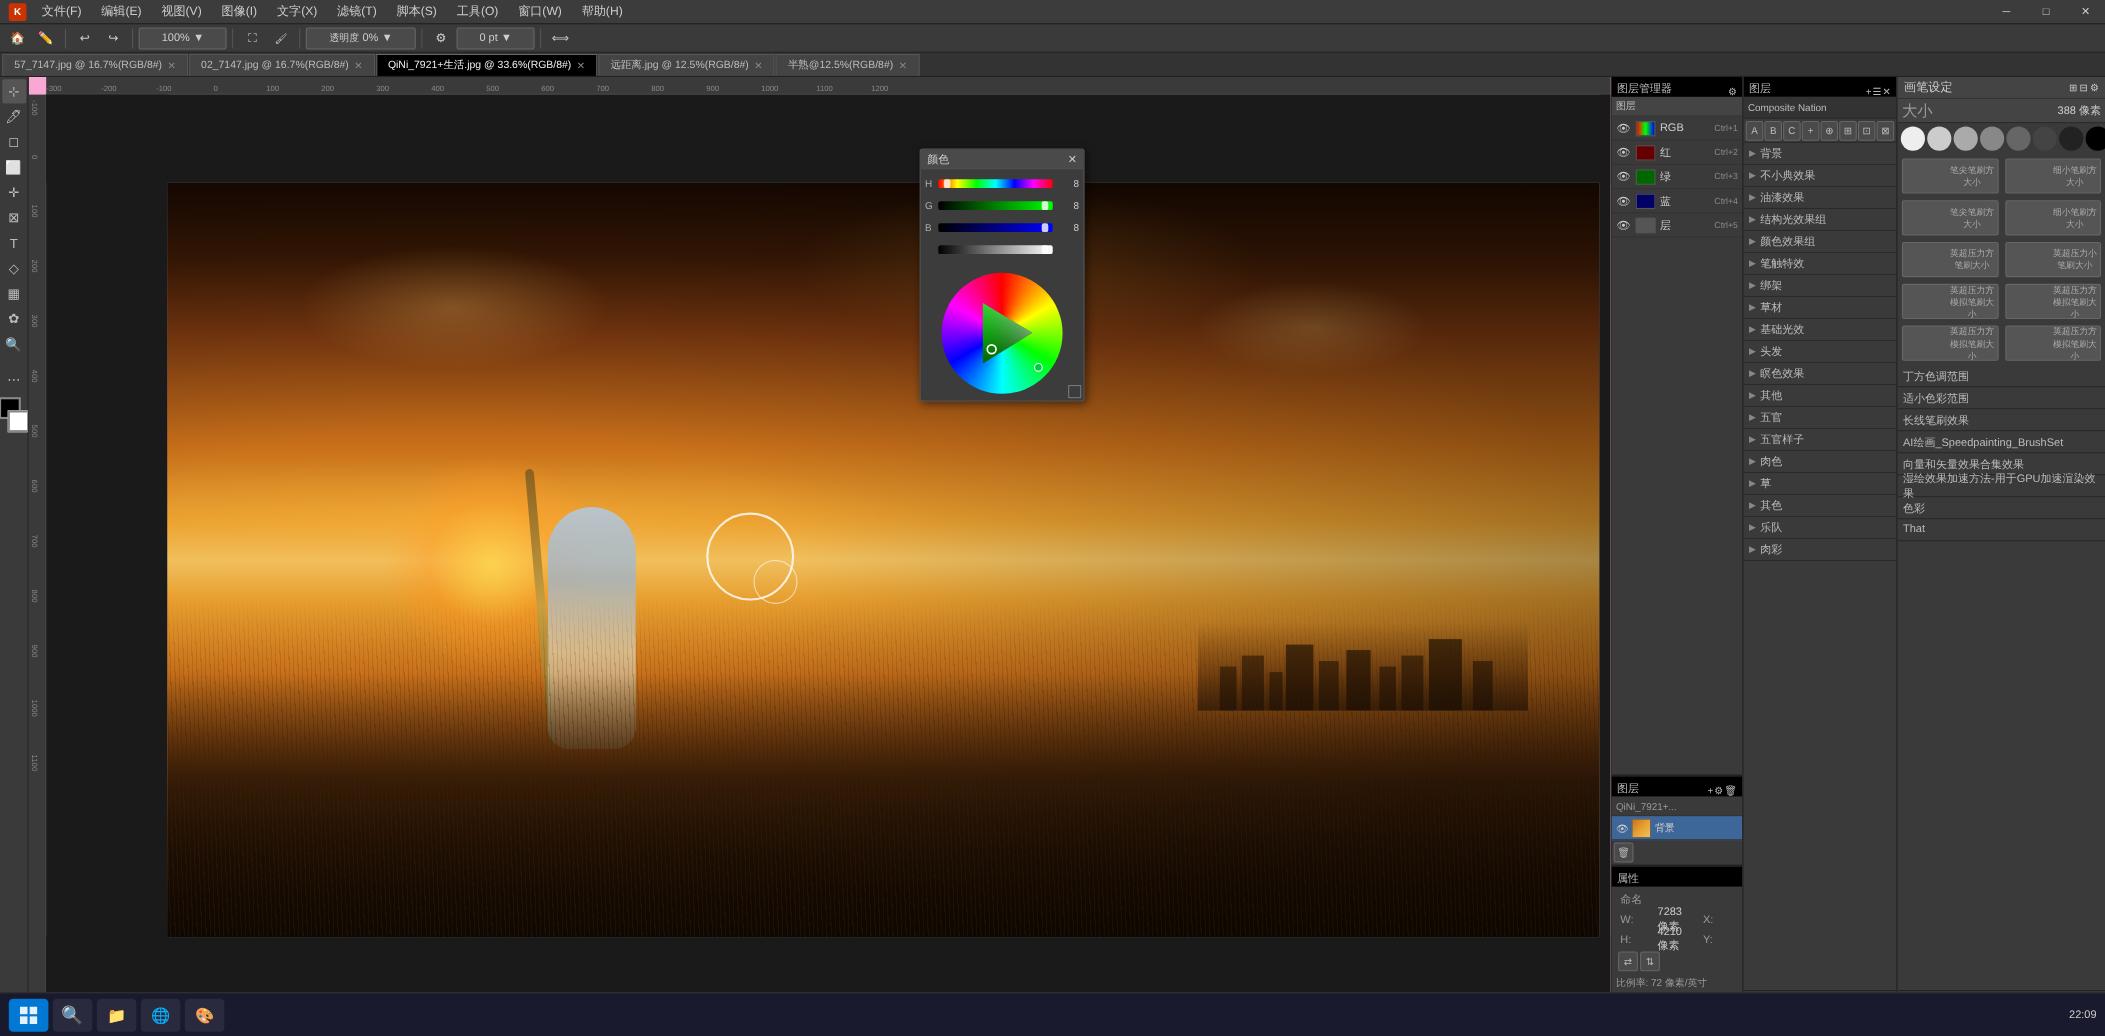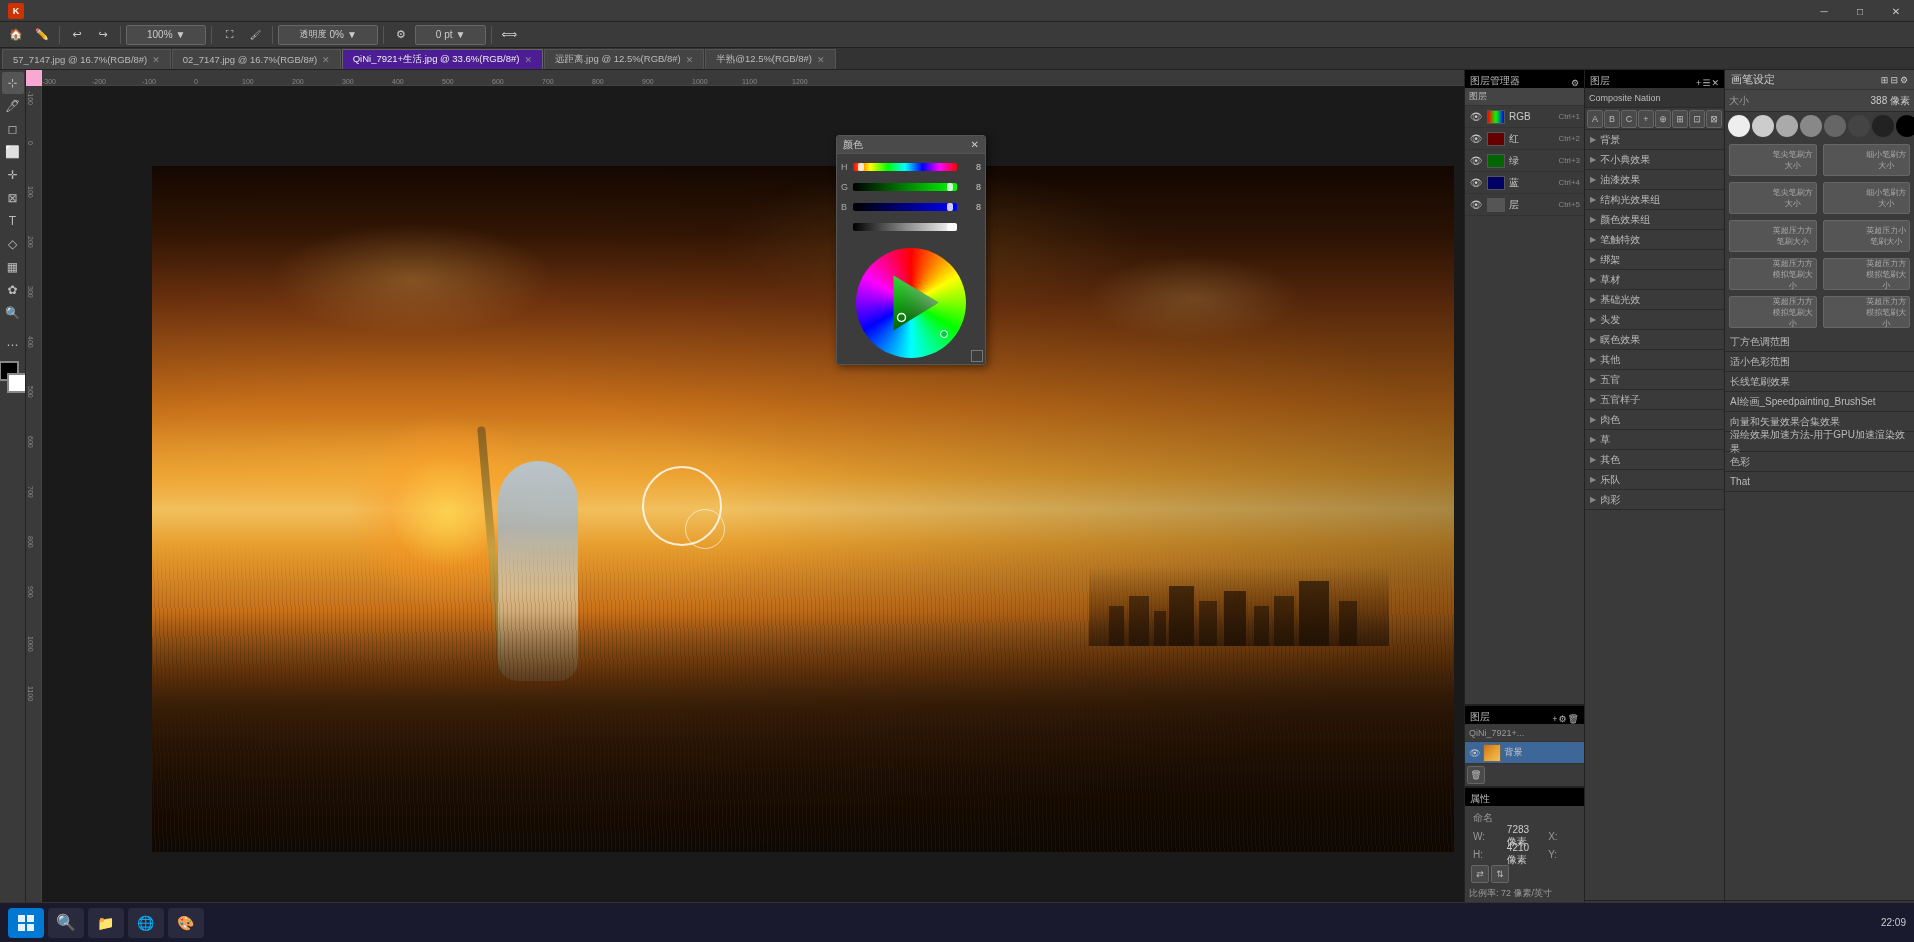--- a/index.html
+++ b/index.html
@@ -109,21 +109,21 @@
       border-bottom: none;
       display: flex;
       align-items: center;
       cursor: pointer;
       font-size: 10px;
       color: #bbb;
       white-space: nowrap;
       margin-right: 1px;
     }
     .tab.active {
-      background: #4c1d95;
+      background: #000000;
       color: #eee;
       border-color: #666;
     }
     .tab .tab-close {
       margin-left: 5px;
       font-size: 9px;
       color: #888;
     }
 
     
@@ -537,20 +537,32 @@
       background: #00cc44;
       border-radius: 0 3px 3px 0;
       cursor: pointer;
     }
   </style>
 </head>
 <body>
 
 <div id="titlebar">
   <div class="app-icon">K</div>
+  <div class="menu-bar">
+    <span class="menu-item">文件(F)</span>
+    <span class="menu-item">编辑(E)</span>
+    <span class="menu-item">视图(V)</span>
+    <span class="menu-item">图像(I)</span>
+    <span class="menu-item">文字(X)</span>
+    <span class="menu-item">滤镜(T)</span>
+    <span class="menu-item">脚本(S)</span>
+    <span class="menu-item">工具(O)</span>
+    <span class="menu-item">窗口(W)</span>
+    <span class="menu-item">帮助(H)</span>
+  </div>
   <div class="win-controls">
     <div class="win-btn">─</div>
     <div class="win-btn">□</div>
     <div class="win-btn close">✕</div>
   </div>
 </div>
 
 <div id="toolbar">
   <div class="tool-btn">🏠</div>
   <div class="tool-btn">✏️</div>
@@ -1002,21 +1014,21 @@
       <div class="far-panel-header">
         <span>画笔设定</span>
         <div style="display:flex; gap:2px;">
           <span style="font-size:9px; cursor:pointer;">⊞</span>
           <span style="font-size:9px; cursor:pointer;">⊟</span>
           <span style="font-size:9px; cursor:pointer;">⚙</span>
         </div>
       </div>
 
       <div style="height:22px; display:flex; align-items:center; padding:0 4px; gap:4px; border-bottom:1px solid #2a2a2a; background:#444;">
-        <span style="font-size:10px; color:#999;">大小</span>
+        <span style="font-size:14px; color:#999;">大小</span>
         <span style="font-size:10px; color:#ccc; flex:1; text-align:right;">388 像素</span>
       </div>
 
       <div class="brush-grid">
         <div class="brush-swatch" style="background:#eee;"></div>
         <div class="brush-swatch" style="background:#ccc;"></div>
         <div class="brush-swatch" style="background:#aaa;"></div>
         <div class="brush-swatch" style="background:#888;"></div>
         <div class="brush-swatch" style="background:#666;"></div>
         <div class="brush-swatch" style="background:#444;"></div>

